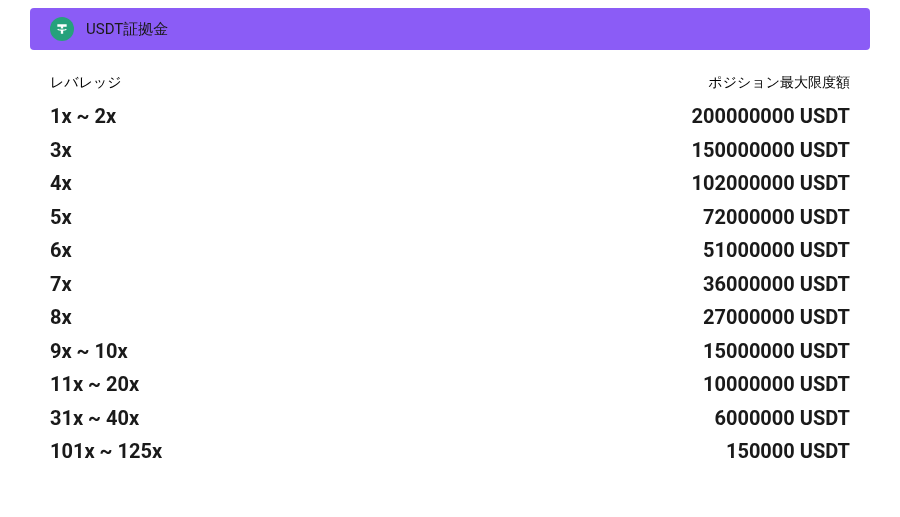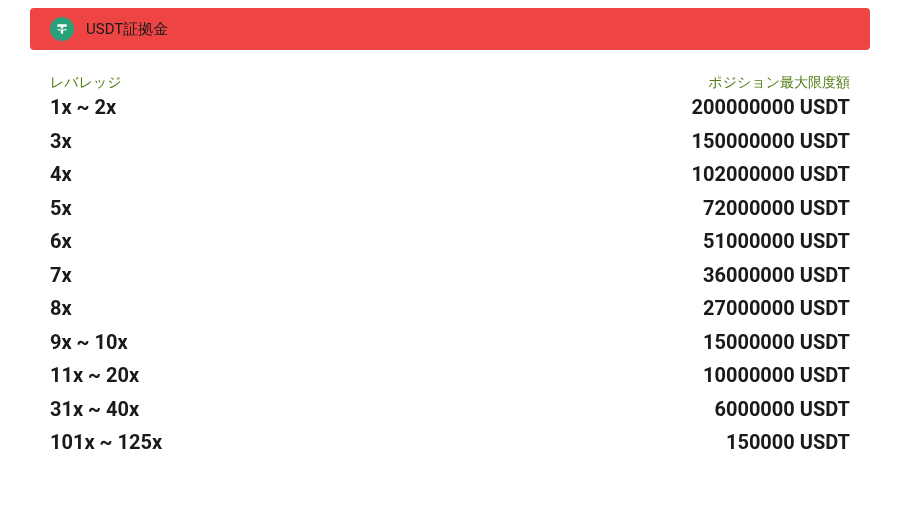--- a/index.html
+++ b/index.html
@@ -6,21 +6,21 @@
   body {
     font-family: -apple-system, BlinkMacSystemFont, "Segoe UI", Roboto, "Helvetica Neue", Arial, sans-serif;
     background: #ffffff;
     width: 900px;
     height: 517px;
     overflow: hidden;
   }
   .header {
     display: flex;
     align-items: center;
-    background: #ef4444;
+    background: #8b5cf6;
     padding: 10px 20px;
     margin: 8px 30px 0 30px;
     border-radius: 4px;
     height: 42px;
   }
   .header-icon {
     width: 24px;
     height: 24px;
     border-radius: 50%;
     background: #26a17b;
@@ -36,24 +36,24 @@
     color: #1a1a1a;
     font-weight: 400;
   }
   .table {
     padding: 0 50px;
     margin-top: 24px;
   }
   .table-header {
     display: flex;
     justify-content: space-between;
-    color: #4d7c0f;
+    color: #000000;
     font-size: 14px;
     font-weight: 400;
-    margin-bottom: 5px;
+    margin-bottom: 14px;
   }
   .table-row {
     display: flex;
     justify-content: space-between;
     font-size: 20px;
     font-weight: 700;
     color: #1a1a1a;
     line-height: 1;
     margin-bottom: 13.5px;
   }

